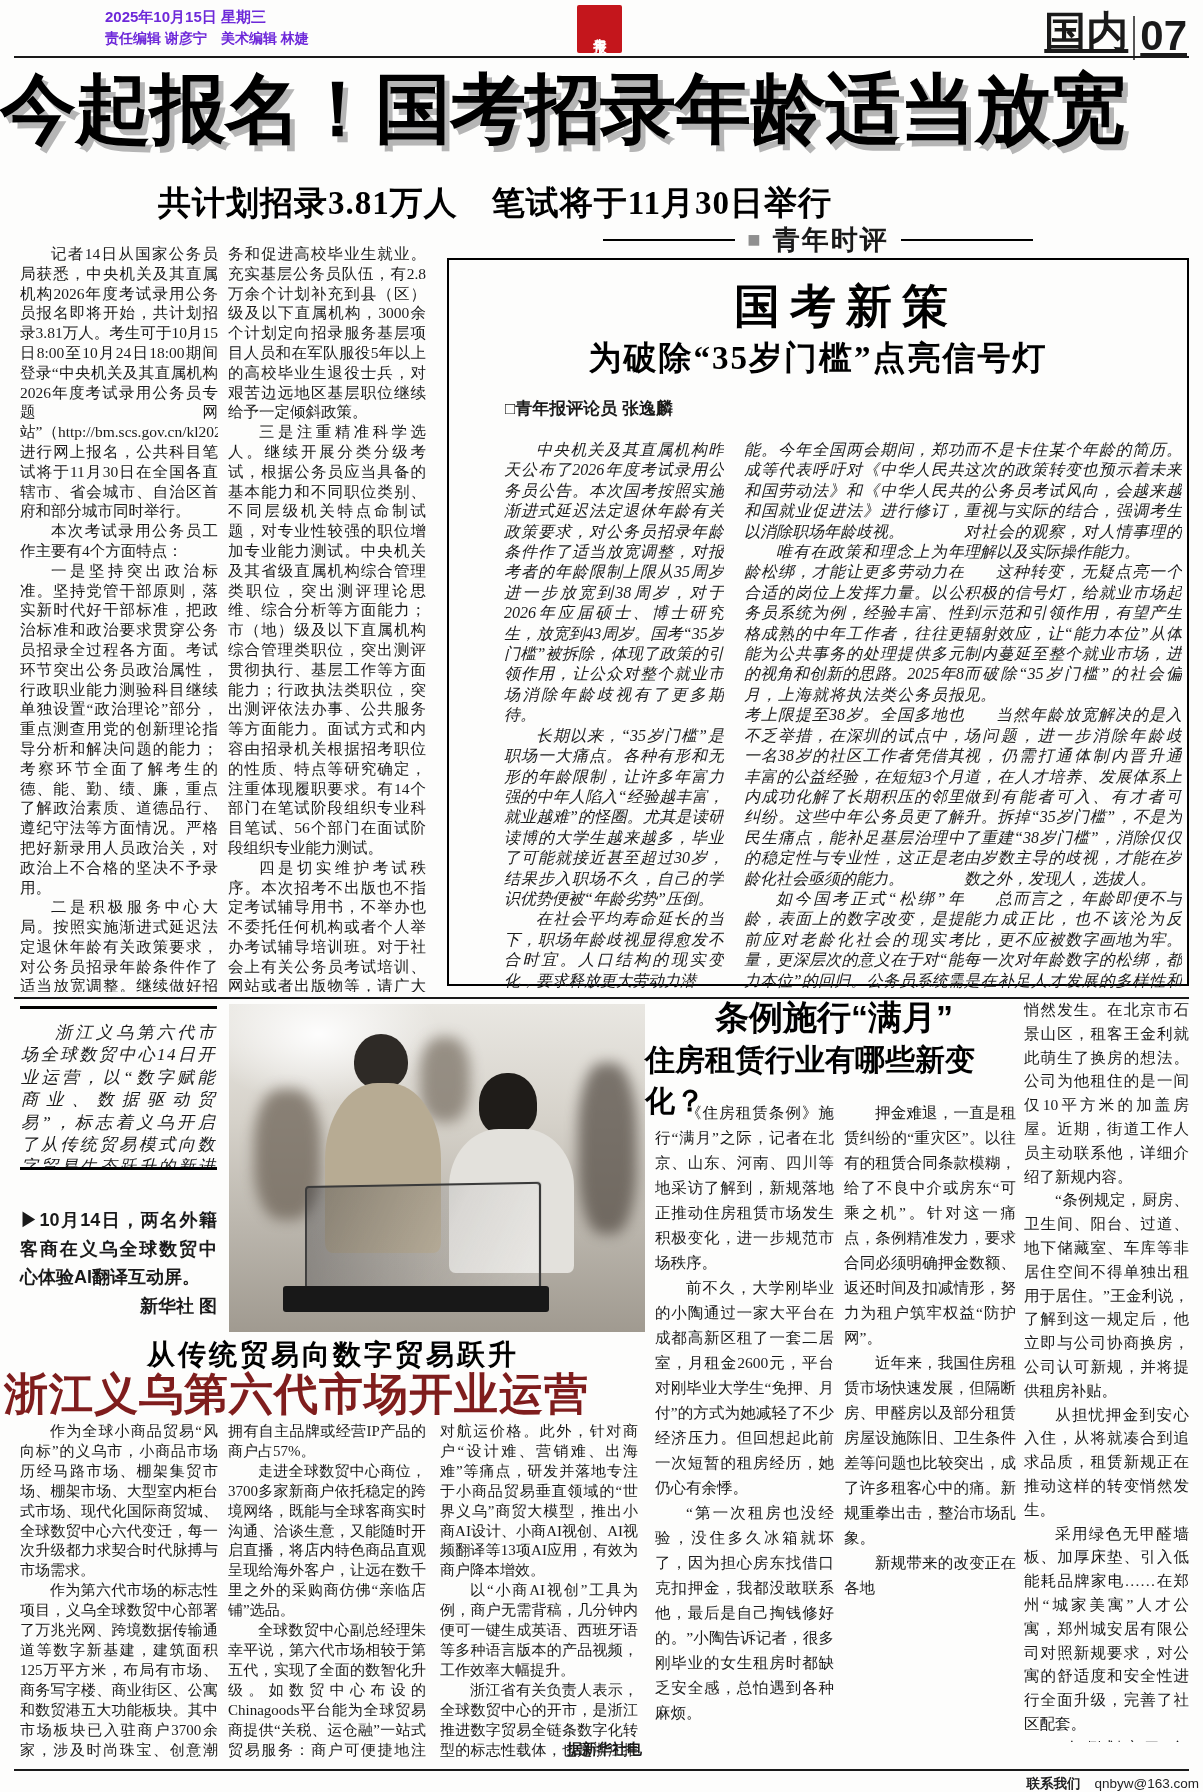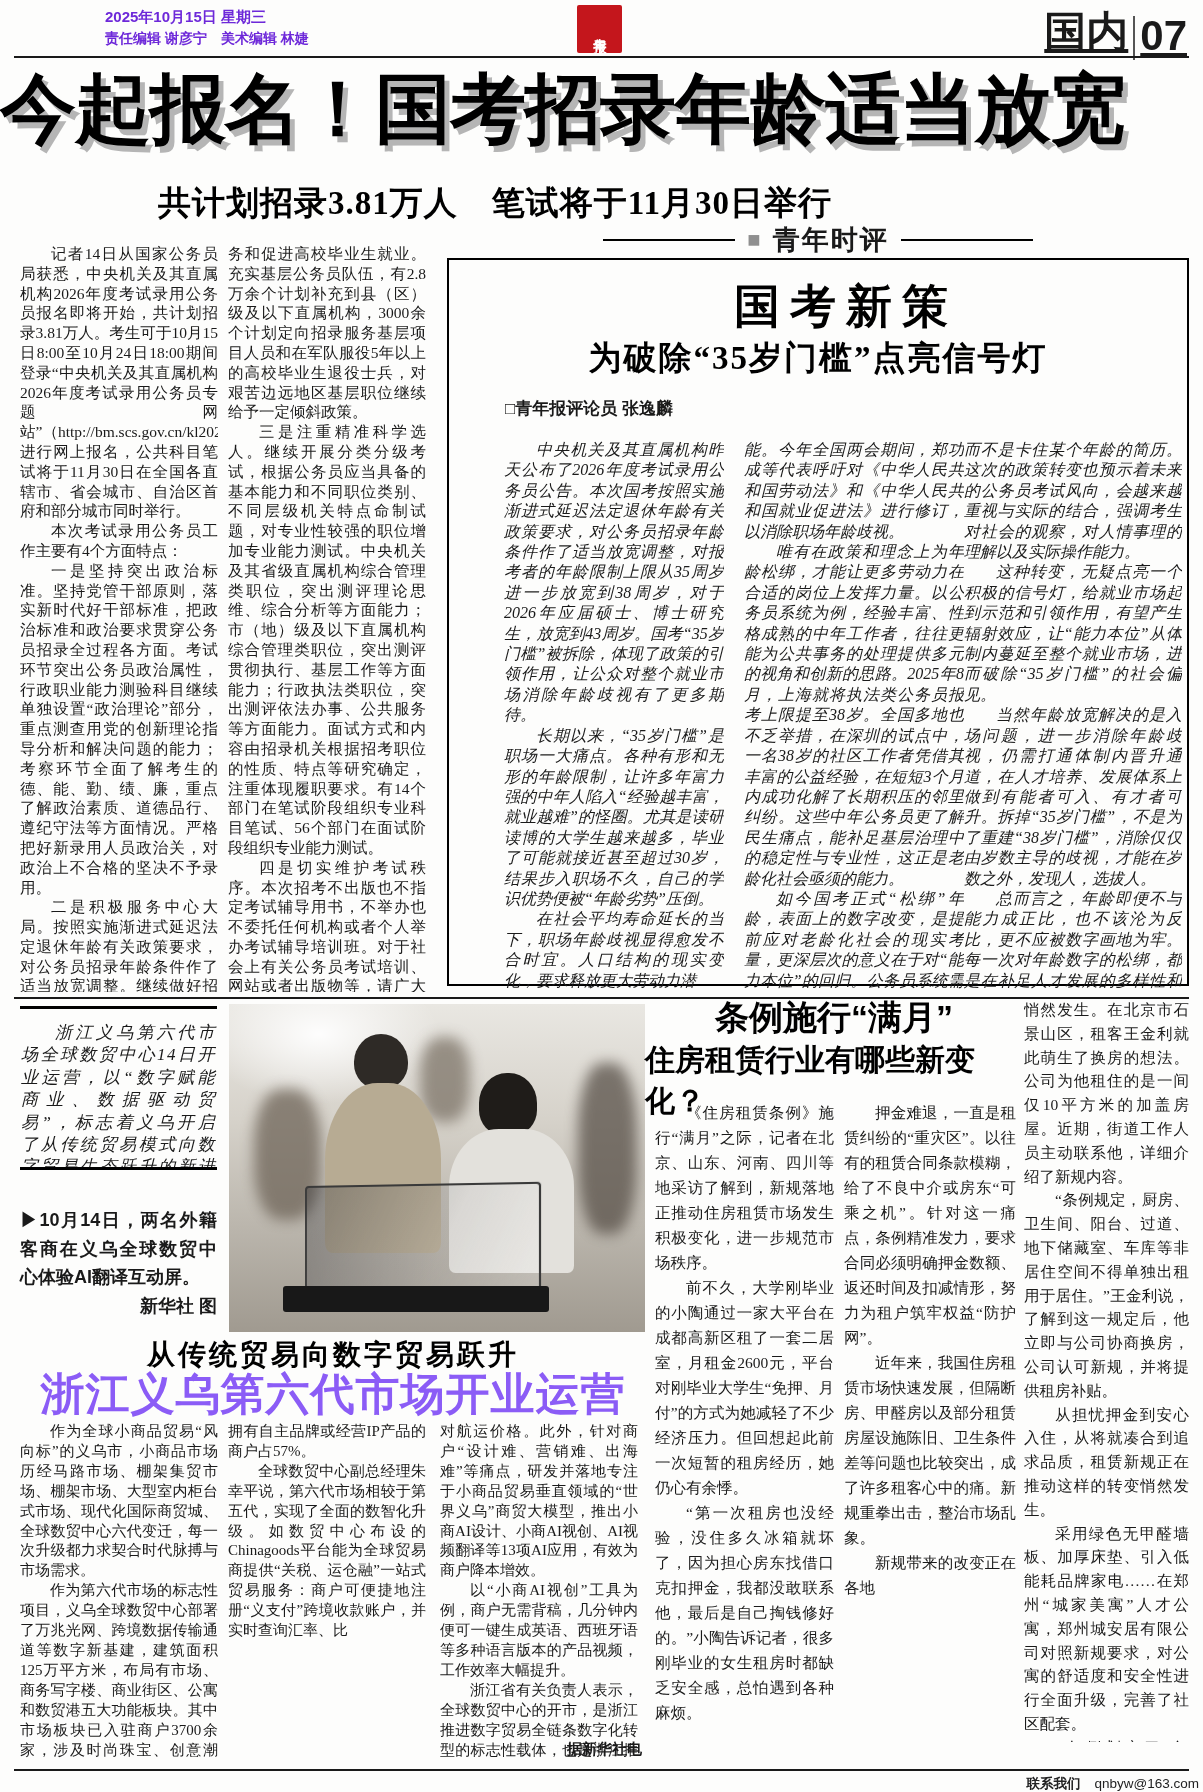--- a/index.html
+++ b/index.html
@@ -68,22 +68,22 @@
   .ph-head-a{position:absolute;left:30%;top:9%;width:13%;height:17%;background:#2e2a26;border-radius:50% 50% 45% 45%;}
   .ph-body-a{position:absolute;left:23%;top:24%;width:28%;height:52%;background:#b7ab93;border-radius:45% 45% 6% 6%;}
   .ph-head-b{position:absolute;left:60%;top:21%;width:14%;height:19%;background:#1f1c19;border-radius:48% 48% 40% 40%;}
   .ph-body-b{position:absolute;left:53%;top:38%;width:30%;height:44%;background:#e3e1dc;border-radius:40% 40% 5% 5%;}
   .ph-screen{position:absolute;left:17%;top:55%;width:56%;height:33%;border:2px solid #3a3a3a;border-radius:4px;
              background:linear-gradient(115deg,rgba(50,50,55,.38),rgba(160,160,165,.14) 60%,rgba(255,255,255,.25));
              transform:perspective(320px) rotateY(-6deg);}
   .ph-base{position:absolute;left:13%;top:86%;width:64%;height:8%;background:#181818;border-radius:3px;}
   .kicker{left:20px;top:1336px;width:626px;text-align:center;font-family:"Liberation Sans",sans-serif;
           font-weight:600;font-size:28px;letter-spacing:3px;color:#000;}
-  .yw-title{left:20px;top:1365px;width:626px;text-align:center;font-family:"Liberation Sans",sans-serif;
-            font-weight:900;font-size:44px;letter-spacing:1px;color:#8b5cf6;}
+  .yw-title{left:4px;top:1365px;width:626px;text-align:left;font-family:"Liberation Sans",sans-serif;
+            font-weight:900;font-size:44px;letter-spacing:1px;color:#7f1d1d;}
   .yw-col{top:1422px;height:338px;width:198px;font-size:15px;line-height:19.9px;}
   .yw1{left:20px;} .yw2{left:228px;} .yw3{left:440px;}
   .yw-credit{left:444px;top:1740px;width:198px;font-size:15px;}
   
   .rn-t1{left:650px;top:995px;width:368px;text-align:center;font-family:"Liberation Sans",sans-serif;
          font-weight:900;font-size:34px;color:#000;}
   .rn-t2{left:645px;top:1040px;width:378px;text-align:left;font-family:"Liberation Sans",sans-serif;
          font-weight:900;font-size:30px;color:#000;}
   .rn-col{font-size:15.5px;}
   .rn1{left:655px;top:1100px;width:179px;height:662px;line-height:25px;}
@@ -176,20 +176,21 @@
 </div>
 
 <div class="abs kicker">从传统贸易向数字贸易跃升</div>
 <div class="abs yw-title">浙江义乌第六代市场开业运营</div>
 <div class="abs col yw-col yw1">
   <p class="pi">作为全球小商品贸易“风向标”的义乌市，小商品市场历经马路市场、棚架集贸市场、棚架市场、大型室内柜台式市场、现代化国际商贸城、全球数贸中心六代变迁，每一次升级都力求契合时代脉搏与市场需求。</p>
   <p class="pi">作为第六代市场的标志性项目，义乌全球数贸中心部署了万兆光网、跨境数据传输通道等数字新基建，建筑面积125万平方米，布局有市场、商务写字楼、商业街区、公寓和数贸港五大功能板块。其中市场板块已入驻商户3700余家，涉及时尚珠宝、创意潮玩、智能装备等8个新行业。在这些入驻的商户中，“商二代”“创二代”“新生代”占52%，</p>
 </div>
 <div class="abs col yw-col yw2">
   <p class="pc">拥有自主品牌或经营IP产品的商户占57%。</p>
+  <p class="pi">走进全球数贸中心商位，3700多家新商户依托稳定的跨境网络，既能与全球客商实时沟通、洽谈生意，又能随时开启直播，将店内特色商品直观呈现给海外客户，让远在数千里之外的采购商仿佛“亲临店铺”选品。</p>
   <p class="pi">全球数贸中心副总经理朱幸平说，第六代市场相较于第五代，实现了全面的数智化升级。如数贸中心布设的Chinagoods平台能为全球贸易商提供“关税、运仓融”一站式贸易服务：商户可便捷地注册“义支付”跨境收款账户，并实时查询汇率、比</p>
 </div>
 <div class="abs col yw-col yw3">
   <p class="pc">对航运价格。此外，针对商户“设计难、营销难、出海难”等痛点，研发并落地专注于小商品贸易垂直领域的“世界义乌”商贸大模型，推出小商AI设计、小商AI视创、AI视频翻译等13项AI应用，有效为商户降本增效。</p>
   <p class="pi">以“小商AI视创”工具为例，商户无需背稿，几分钟内便可一键生成英语、西班牙语等多种语言版本的产品视频，工作效率大幅提升。</p>
   <p class="pi">浙江省有关负责人表示，全球数贸中心的开市，是浙江推进数字贸易全链条数字化转型的标志性载体，也是浙江推进高水平对外开放、建设高能级开放强省的最新缩影。</p>
 </div>
 <div class="abs src yw-credit">据新华社电</div>
 
 <div class="abs rn-t1">条例施行“满月”</div>

